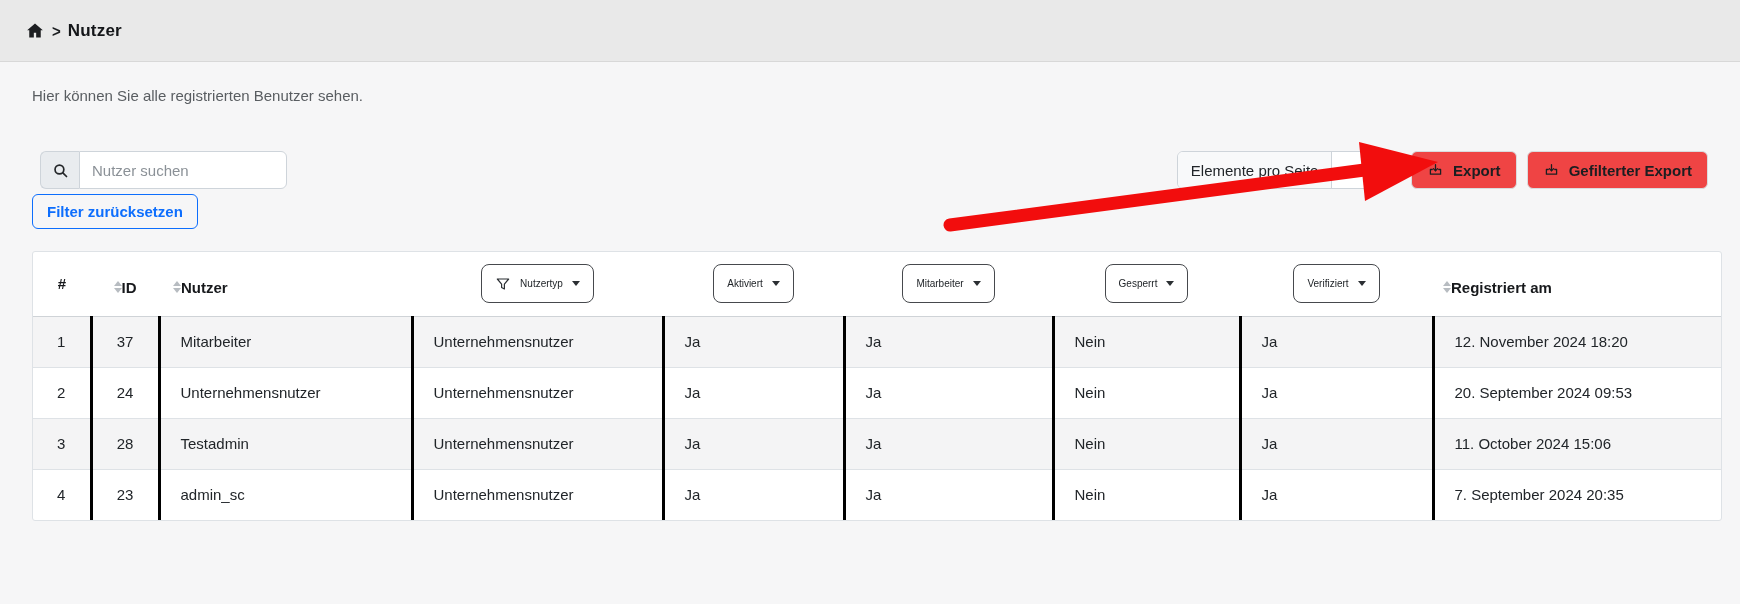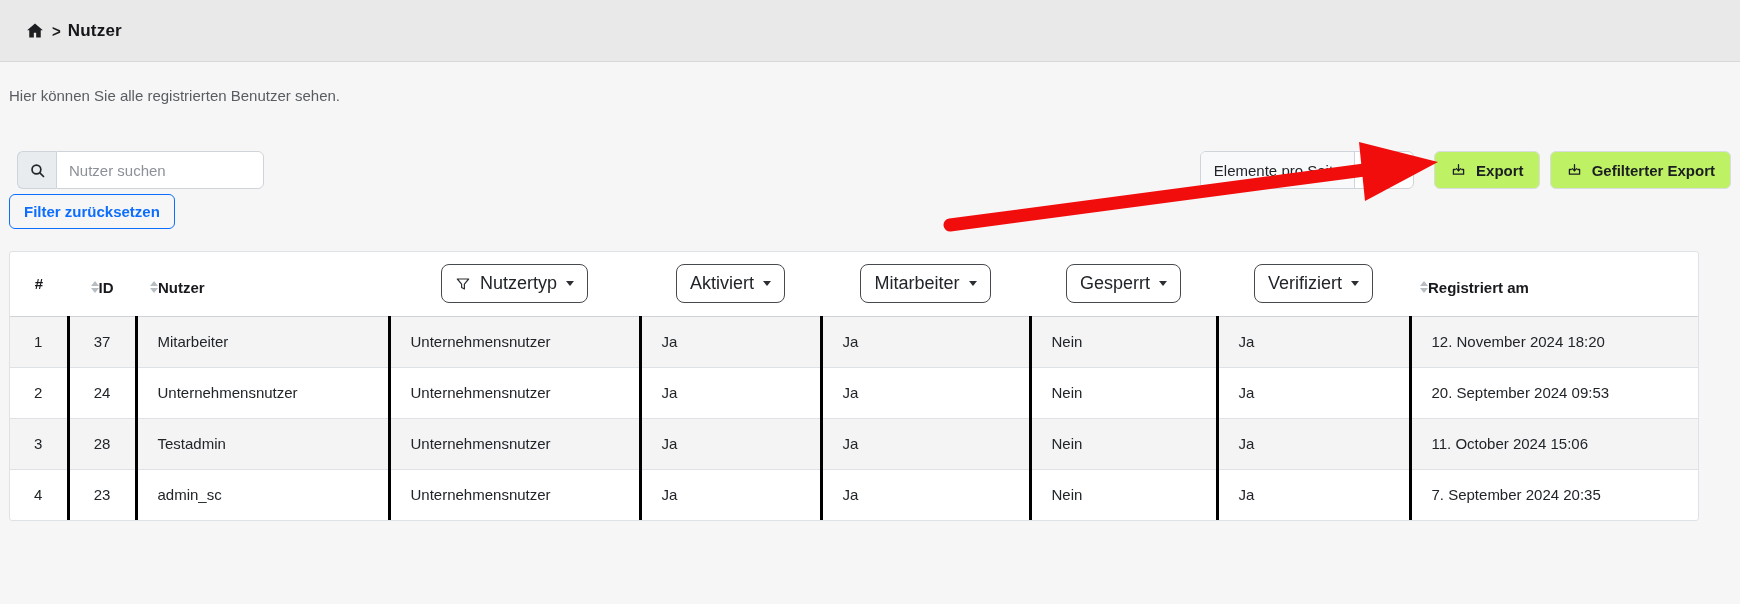--- a/index.html
+++ b/index.html
@@ -12,21 +12,21 @@
   .topbar {
     height:62px; background:#e9e9e9; border-bottom:1px solid #d8d8d8;
     display:flex; align-items:center; padding:0 25px;
   }
   .crumb { display:flex; align-items:center; gap:7px; }
   .crumb .home-ic { width:20px; height:20px; display:block; cursor:pointer; }
   .crumb .sep { font-weight:800; font-size:15px; color:#1c1e21; transform:scaleY(1.15); }
   .crumb .current { font-size:17px; font-weight:700; color:#141619; letter-spacing:.2px; }
 
   
-  .content { padding:0 9px; }
+  .content { padding:0 32px; }
   .subtitle { margin-top:25px; color:#595d61; font-size:15px; }
 
   .toolbar { margin-top:47px; display:flex; justify-content:space-between; align-items:flex-start; }
   .tb-left { display:flex; flex-direction:column; }
   .tb-row1 { display:flex; align-items:stretch; }
   .btn-primary {
     display:inline-flex; align-items:center; gap:8px; background:#0d6efd; color:#fff;
     border:1px solid #0d6efd; border-radius:6px; height:38px; padding:0 15px;
     font-size:15px; font-weight:700; cursor:pointer;
   }
@@ -51,21 +51,21 @@
     display:flex; align-items:stretch; height:38px; border:1px solid #ced4da;
     border-radius:6px; background:#fff; overflow:hidden; margin-right:20px; cursor:pointer;
   }
   .perpage .pp-label {
     display:flex; align-items:center; padding:0 13px; background:#f8f9fa;
     border-right:1px solid #ced4da; color:#212529; font-size:15px; white-space:nowrap;
   }
   .perpage .pp-value { display:flex; align-items:center; gap:9px; padding:0 12px; font-size:15px; }
   .caret { width:0; height:0; border-left:4.5px solid transparent; border-right:4.5px solid transparent; border-top:5px solid #2b2f33; display:inline-block; }
   .btn-export {
-    display:inline-flex; align-items:center; gap:9px; background:#bef264; color:#1b1e21;
+    display:inline-flex; align-items:center; gap:9px; background:#ef4444; color:#1b1e21;
     border:1px solid #d9dcdf; border-radius:6px; height:38px; padding:0 15px;
     font-size:15px; font-weight:700; cursor:pointer; margin-left:10px; white-space:nowrap;
   }
 
   
   .card {
     margin-top:22px; background:#fff; border:1px solid #dee2e6; border-radius:3px; width:1690px;
   }
   table { border-collapse:collapse; width:100%; table-layout:fixed; font-size:15px; }
   col.c-num{width:58px} col.c-id{width:68px} col.c-user{width:253px} col.c-type{width:251px}
@@ -79,21 +79,21 @@
   tbody td + td { border-left:3px solid #000000; }
   tbody tr.striped { background:#f4f4f5; }
   .th-sort { display:inline-flex; align-items:center; cursor:pointer; }
   .sort { display:inline-flex; flex-direction:column; gap:2px; }
   .sort i { width:0; height:0; border-left:4px solid transparent; border-right:4px solid transparent; display:block; }
   .sort .up { border-bottom:5px solid #b7bcc1; }
   .sort .down { border-top:5px solid #b7bcc1; }
   .filter-btn {
     display:inline-flex; align-items:center; gap:9px; background:#fff; color:#212529;
     border:1px solid #46494d; border-radius:8px; height:39px; padding:0 13px;
-    font-size:18px; font-weight:400; cursor:pointer; font-family:inherit; white-space:nowrap;
+    font-size:10px; font-weight:400; cursor:pointer; font-family:inherit; white-space:nowrap;
   }
   .icon { display:block; }
   
   .anno { position:absolute; left:0; top:0; width:1740px; height:604px; pointer-events:none; z-index:40; }
 </style>
 </head>
 <body>
 
 <div class="topbar">
   <div class="crumb">

